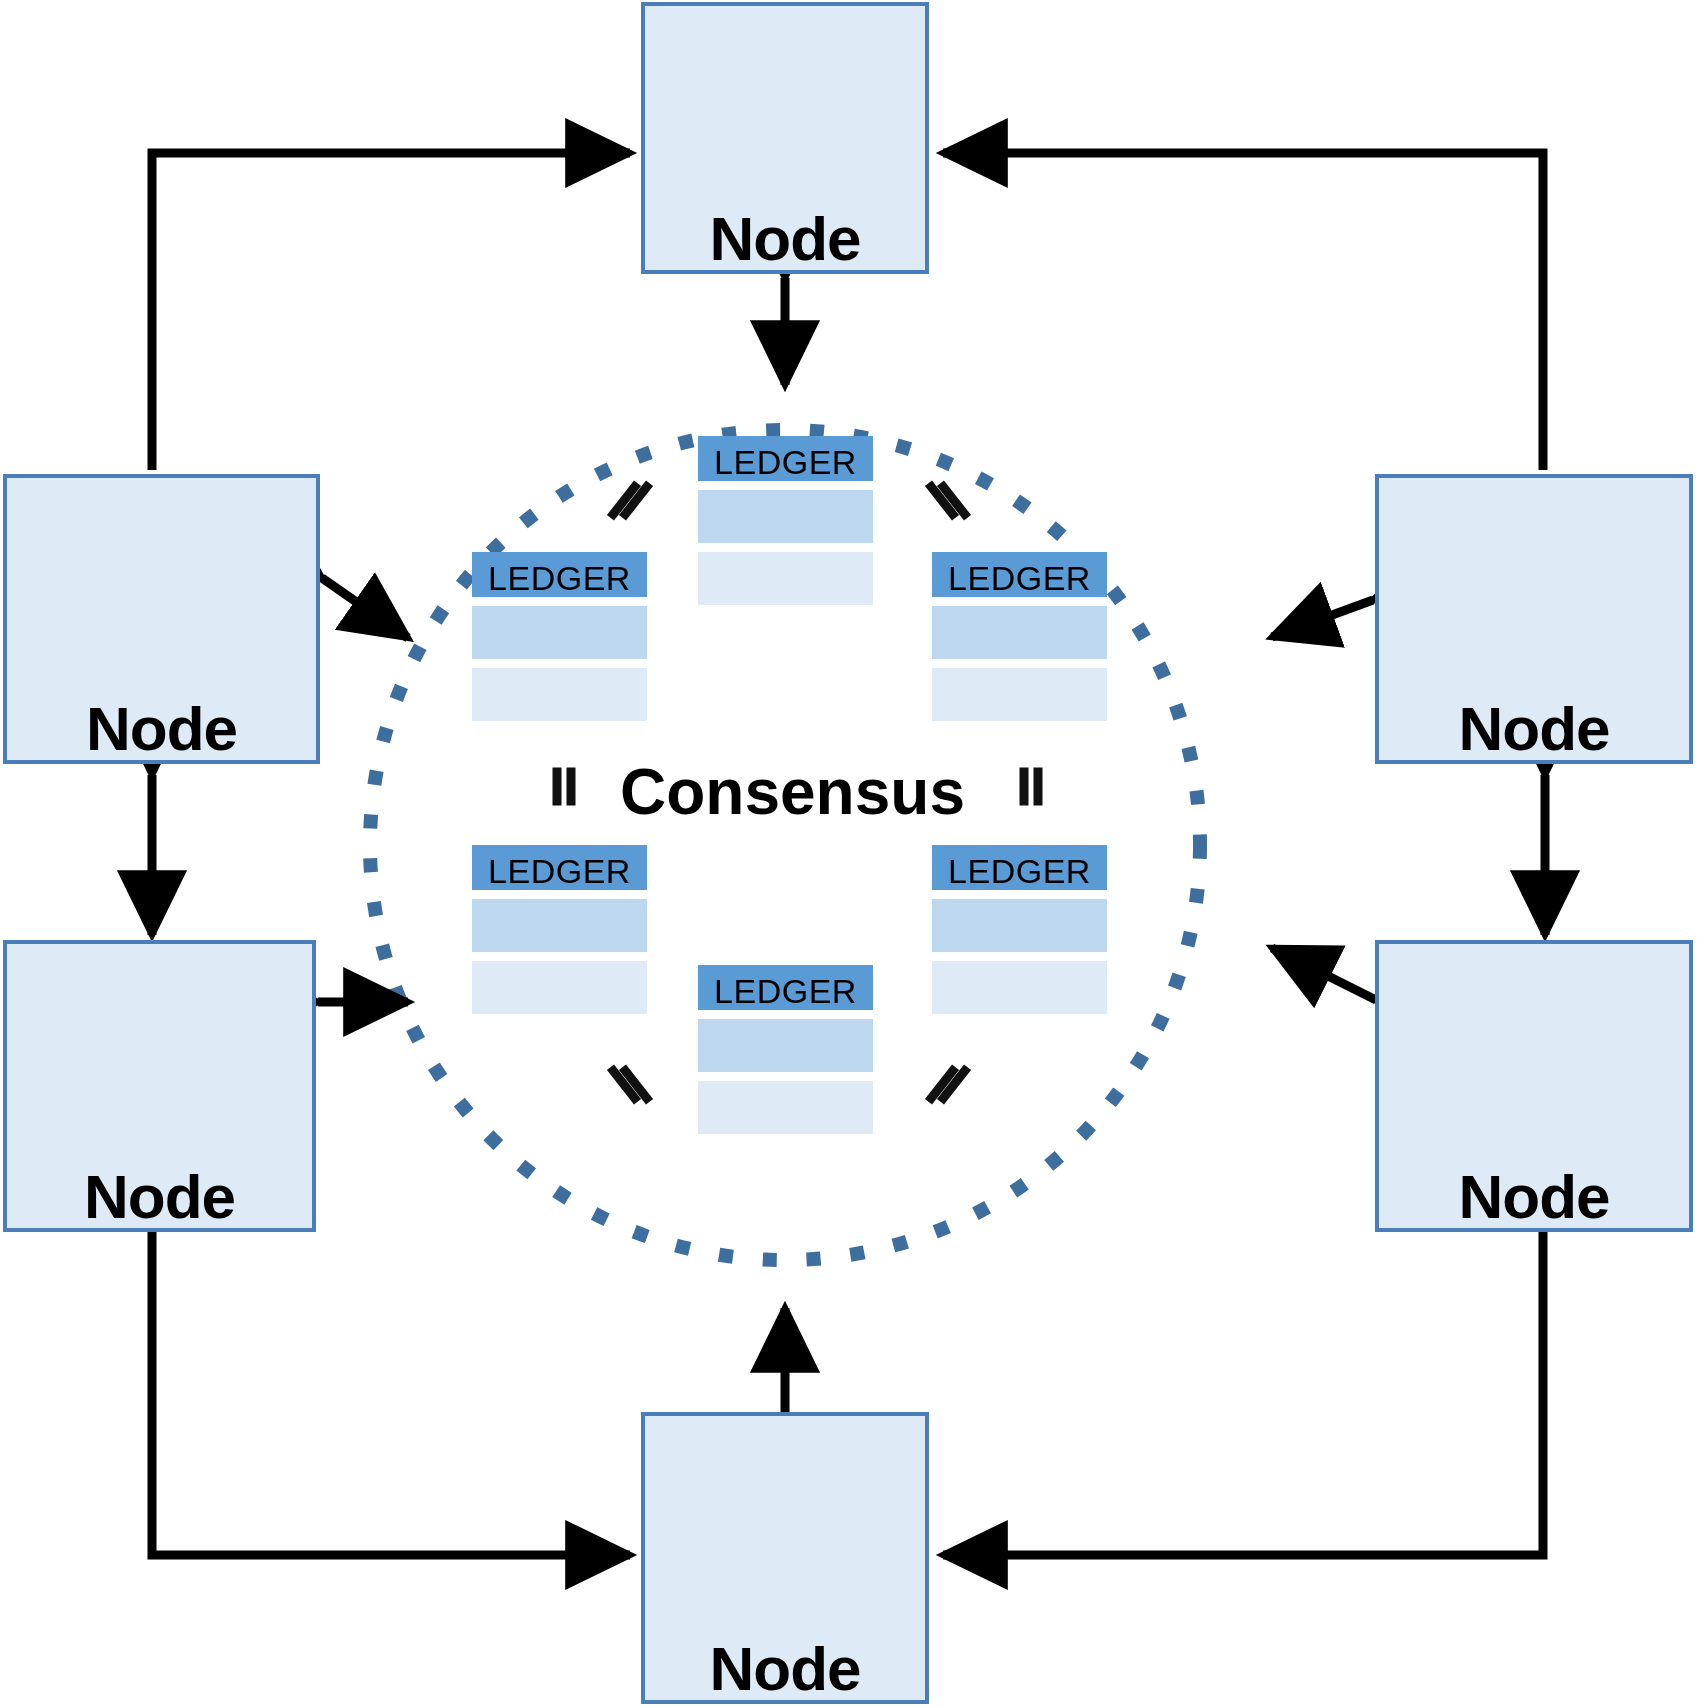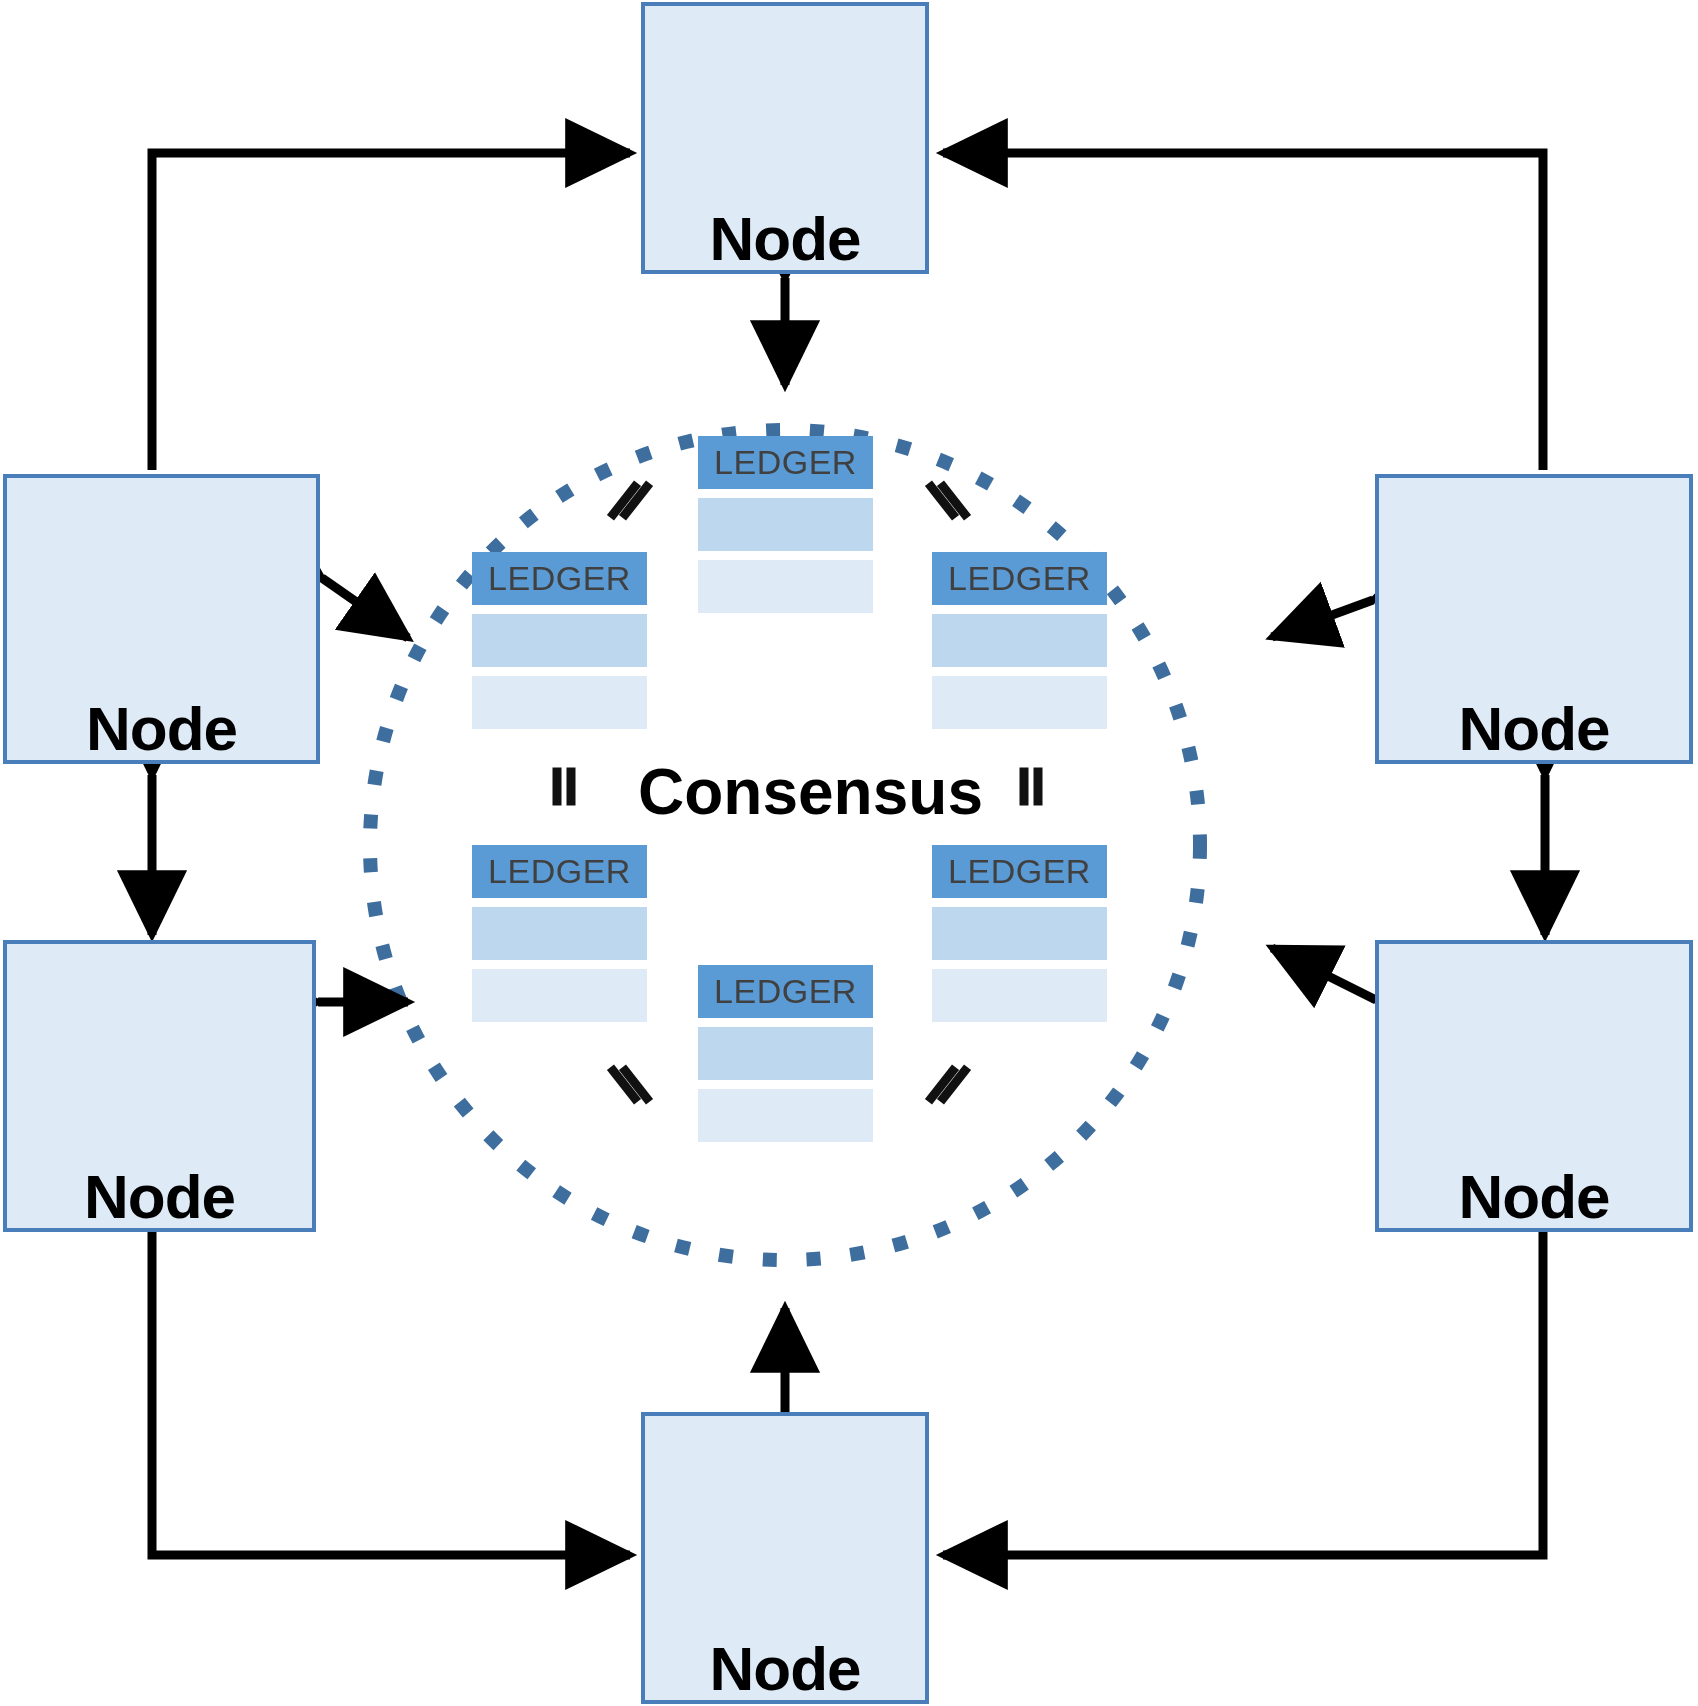--- a/index.html
+++ b/index.html
@@ -24,27 +24,27 @@
   }
 
   .svg-layer{position:absolute;left:0;top:0;width:1698px;height:1706px;pointer-events:none;}
 
   .ledger{
     position:absolute;
     width:175px;
   }
   .ledger-head{
     background:#5B9BD5;
-    color:#404040;
+    color:#000000;
     font-family:"Liberation Sans",sans-serif;
     font-size:34px;
     font-weight:normal;
     text-align:center;
     line-height:53px;
-    height:53px;
+    height:45px;
     box-sizing:border-box;
     letter-spacing:0.5px;
   }
   .ledger-bar1{
     background:#BDD7EE;
     height:53px;
     margin-top:9px;
   }
   .ledger-bar2{
     background:#DEEBF7;
@@ -53,21 +53,20 @@
   }
 
   .consensus{
     position:absolute;
     font-family:"Liberation Sans",sans-serif;
     font-weight:bold;
     font-size:64px;
     color:#000000;
     white-space:nowrap;
     line-height:1;
-    margin-left:18px;
   }
 
   .eqmark{
     position:absolute;
     width:46px;height:46px;
   }
   .eqmark span{
     position:absolute;
     display:block;
     background:#111111;

